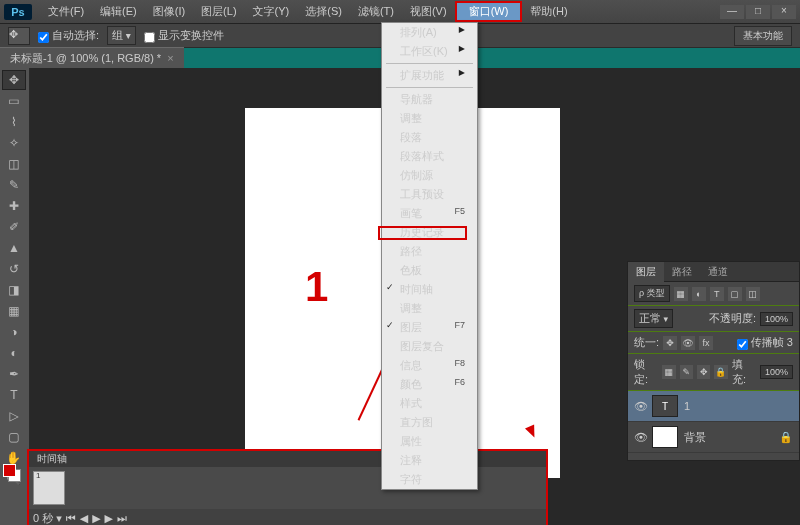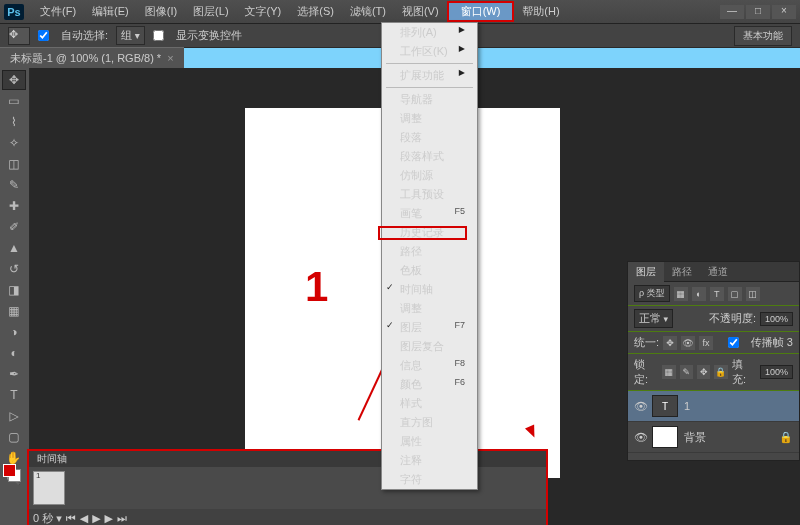--- a/index.html
+++ b/index.html
@@ -1,30 +1,30 @@
 <!DOCTYPE html>
 <html><head>
 <meta charset="utf-8">
 <style>
 *{margin:0;padding:0;box-sizing:border-box;font-family:"Microsoft YaHei",Arial,sans-serif;font-size:11px;color:#ccc}
 body{width:800px;height:525px;background:#535353;overflow:hidden;position:relative}
 .titlebar{height:24px;background:linear-gradient(#4f4f4f,#444);display:flex;align-items:center;padding:0 4px;border-bottom:1px solid #222}
-.ps-logo{width:20px;height:16px;background:#001d33;color:#5bc0eb;font-weight:bold;font-size:11px;text-align:center;line-height:16px;border-radius:2px;margin-right:8px}
+.ps-logo{width:28px;height:16px;background:#001d33;color:#5bc0eb;font-weight:bold;font-size:11px;text-align:center;line-height:16px;border-radius:2px;margin-right:8px}
 .menubar{display:flex;gap:0}
 .menu-item{padding:3px 8px;cursor:default}
 .menu-item.active{background:#6a98c6;color:#fff;border:2px solid #d40000;padding:1px 12px}
 .win-ctrl{margin-left:auto;display:flex;gap:2px}
 .win-btn{width:24px;height:14px;background:#555;text-align:center;line-height:12px;font-size:10px}
 .optbar{height:24px;background:#434343;border-bottom:1px solid #2a2a2a;display:flex;align-items:center;padding:0 8px;gap:8px}
 .opt-icon{width:22px;height:18px;background:#555;border:1px solid #2a2a2a}
-.chk{display:flex;align-items:center;gap:12px;font-size:10px}
+.chk{display:flex;align-items:flex-end;gap:3px;font-size:10px}
 .chk input{width:11px;height:11px}
 .sel{background:#4a4a4a;border:1px solid #2a2a2a;padding:1px 4px;font-size:10px}
 .basic-fn{margin-left:auto;padding:2px 8px;background:#4a4a4a;border:1px solid #2a2a2a;font-size:10px}
-.tabbar{height:20px;background:#7dd3fc;display:flex;align-items:center}
+.tabbar{height:20px;background:#0f766e;display:flex;align-items:center}
 .doc-tab{padding:3px 10px;background:#535353;border-top:1px solid #6a6a6a;font-size:10px}
 .doc-tab .x{margin-left:6px;color:#999}
 .workarea{position:absolute;top:68px;left:0;right:0;bottom:0;display:flex}
 .toolbox{width:30px;background:#535353;border-right:1px solid #2a2a2a;padding:2px;display:flex;flex-direction:column;gap:1px}
 .tool{width:24px;height:20px;background:#535353;display:flex;align-items:center;justify-content:center;font-size:12px;color:#bbb}
 .tool.sel2{background:#3a3a3a;border:1px solid #222}
 .canvas-area{flex:1;background:#282828;position:relative;overflow:hidden}
 .canvas{position:absolute;left:215px;top:40px;width:315px;height:370px;background:#fff}
 .big1{position:absolute;left:60px;top:155px;color:#d40000;font-size:42px;font-weight:bold}
 .dropdown{position:absolute;left:381px;top:22px;width:97px;background:#eaeaea;border:1px solid #888;box-shadow:2px 2px 4px rgba(0,0,0,.4);z-index:50}

